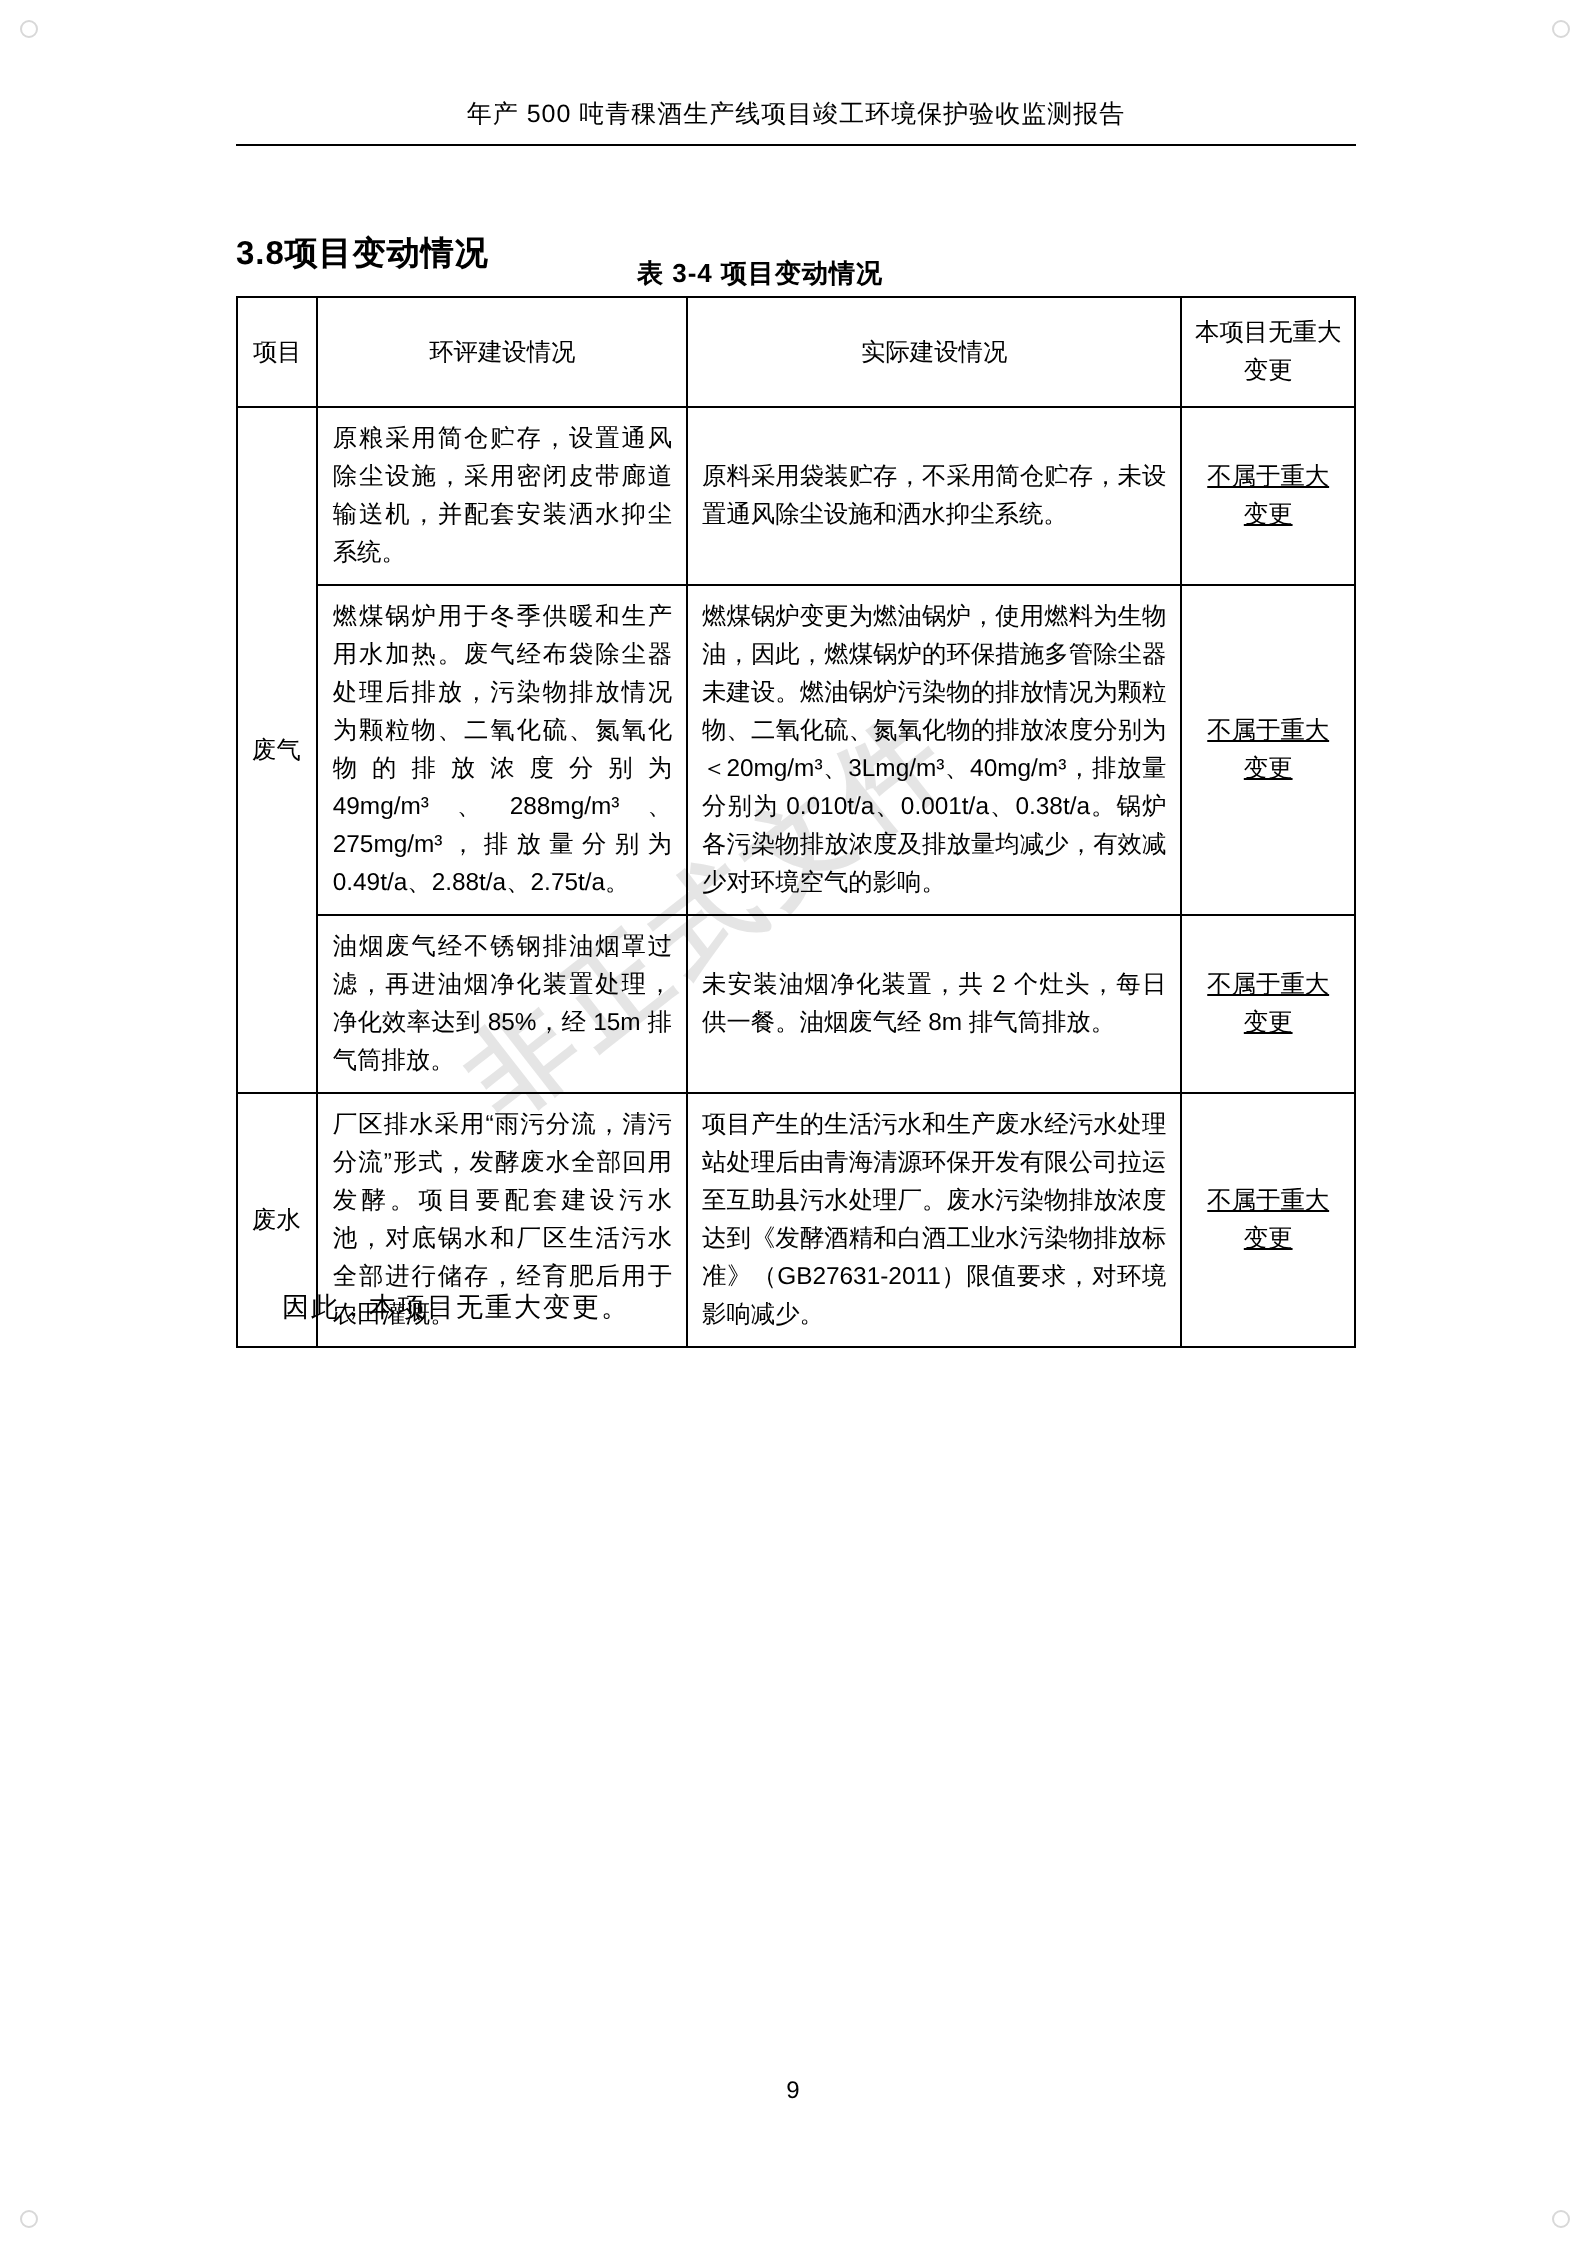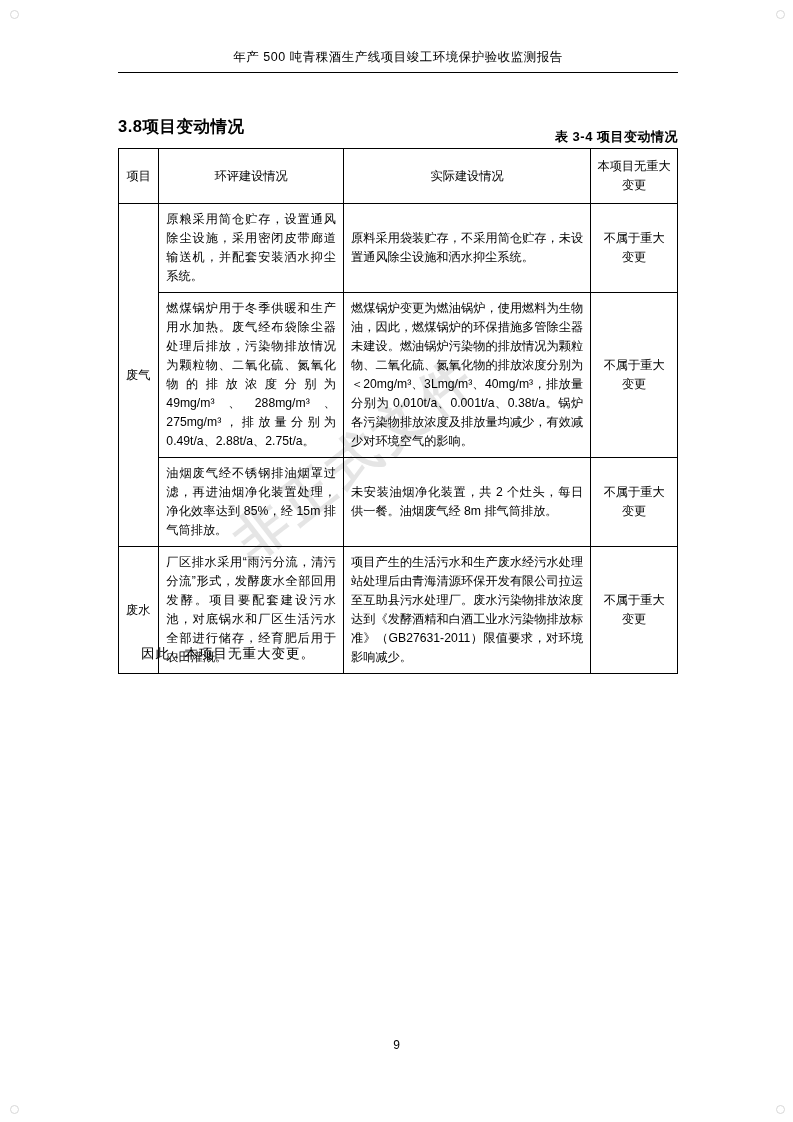--- a/index.html
+++ b/index.html
@@ -45,24 +45,24 @@
     left: 118px;
     top: 116px;
     font-size: 16.5px;
     font-weight: bold;
     font-family: "Liberation Sans", sans-serif;
     letter-spacing: 0.5px;
   }
   
   .table-caption {
     position: absolute;
-    left: 118px;
+    left: 100px;
     top: 128px;
     width: 560px;
-    text-align: right;
+    text-align: center;
     font-size: 13px;
     font-weight: bold;
     font-family: "Liberation Sans", sans-serif;
     letter-spacing: 0.5px;
   }
   
   table.main {
     position: absolute;
     left: 118px;
     top: 148px;
@@ -81,21 +81,21 @@
   table.main td.hdr {
     text-align: center;
     font-weight: normal;
     padding: 8px 4px;
   }
   td.colcat { width: 40px; text-align: left; }
   td.col-a  { width: 183px; margin-top: 40px; }
   td.col-b  { width: 245px; }
   td.col-c  { width: 86px; text-align: center; }
   .cell-just { text-align: justify; text-justify: inter-ideograph; }
-  .cell-center { text-align: center; }
+  .cell-center { text-align: center; text-decoration: underline; }
   
   .closing {
     position: absolute;
     left: 141px;
     top: 645px;
     font-size: 13.5px;
     font-family: Liberation Sans, sans-serif;
     letter-spacing: 1px;
   }
   

